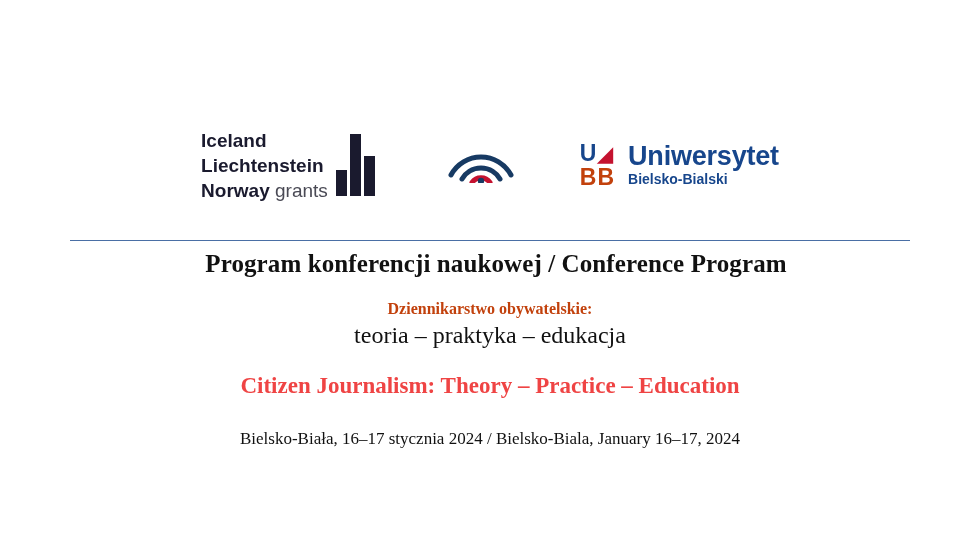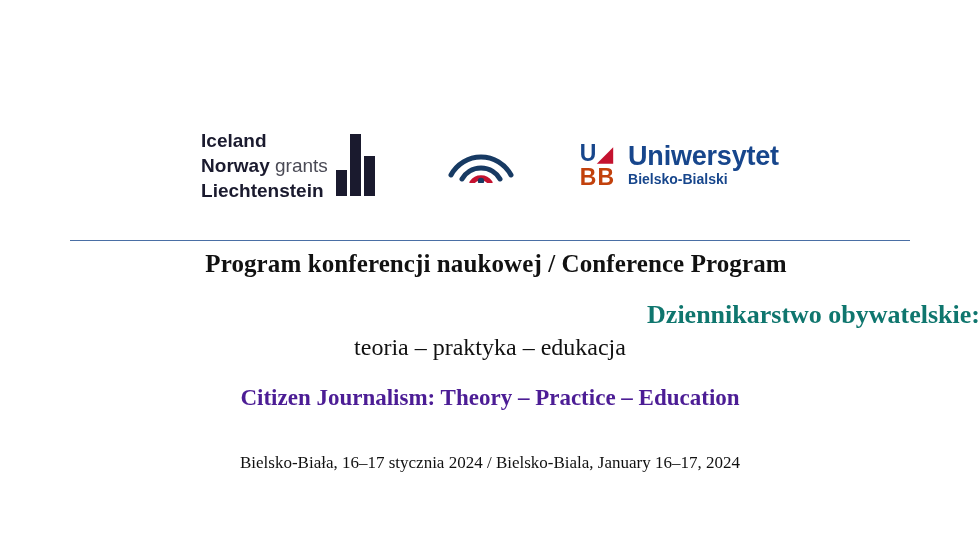--- a/index.html
+++ b/index.html
@@ -167,60 +167,59 @@
     text-align: center;
   }
   .t-line1 {
     font-size: 25px;
     font-weight: 700;
     color: #111111;
     margin: 0 0 22px 12px;
     letter-spacing: 0.1px;
   }
   .t-line2 {
-    font-size: 26px;
-    font-weight: 700;
-    color: #0f766e;
+    font-size: 16px;
+    font-weight: 700;
+    color: #c2410c;
     margin: 0 0 4px 0;
-    text-align: right;
   }
   .t-line3 {
     font-size: 24px;
     font-weight: 400;
     color: #111111;
     margin: 0 0 24px 0;
   }
   .t-line4 {
     font-size: 23px;
     font-weight: 700;
-    color: #4c1d95;
-    margin: 0 0 42px 0;
+    color: #ef4444;
+    margin: 0 0 30px 0;
   }
   .t-date {
     font-size: 17px;
     font-weight: 400;
     color: #111111;
     margin: 12px;
   }
 </style>
 </head>
 <body>
 
 <div class="page">
 
   <div class="logo-row">
 
     <div class="logo-grants">
       <div class="grants-text">
         <div>Iceland</div>
+        <div>Liechtenstein</div>
         <div>
           <span>Norway</span>
           <span class="light">grants</span>
         </div>
-        <div>Liechtenstein</div>
       </div>
       <div class="grants-mark">
         <span class="gm1"></span>
         <span class="gm2"></span>
         <span class="gm3"></span>
         <span class="gm-notch"></span>
       </div>
     </div>
 
     <div class="logo-cj">

